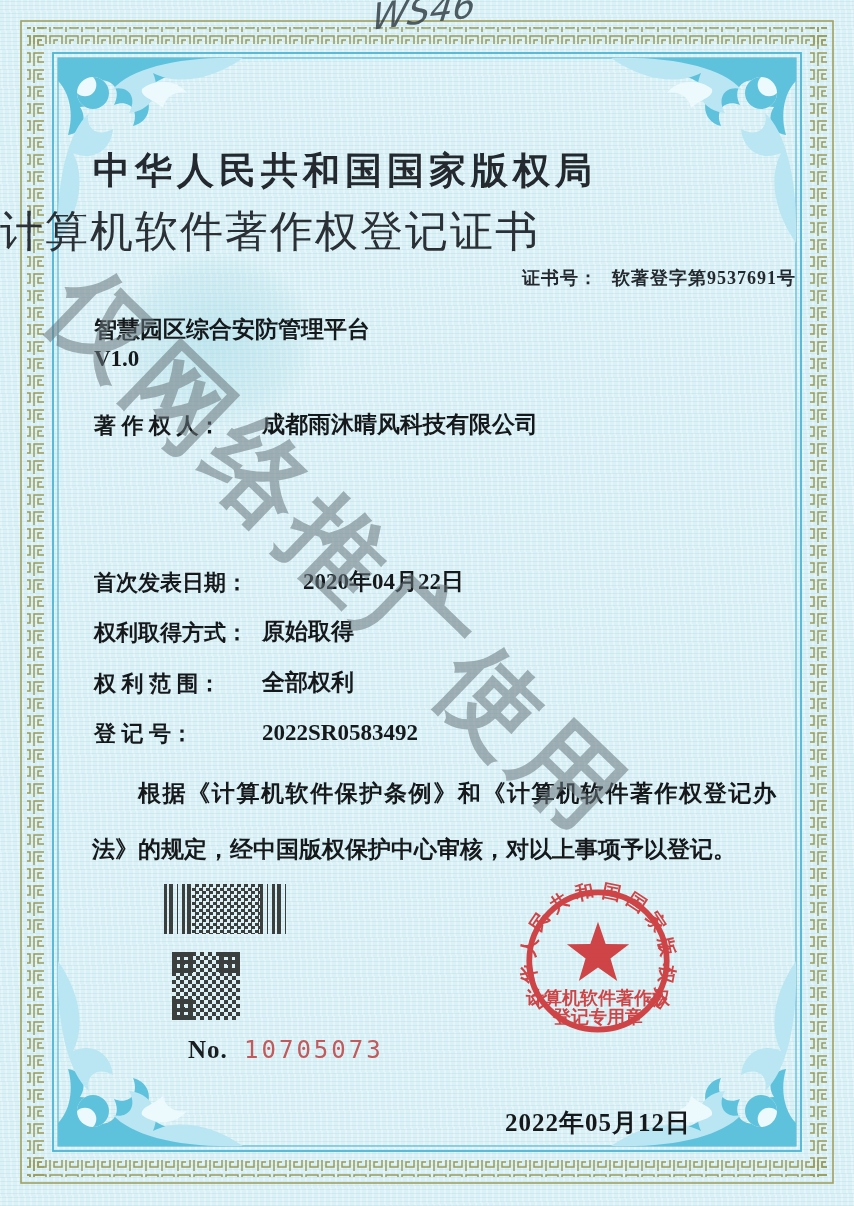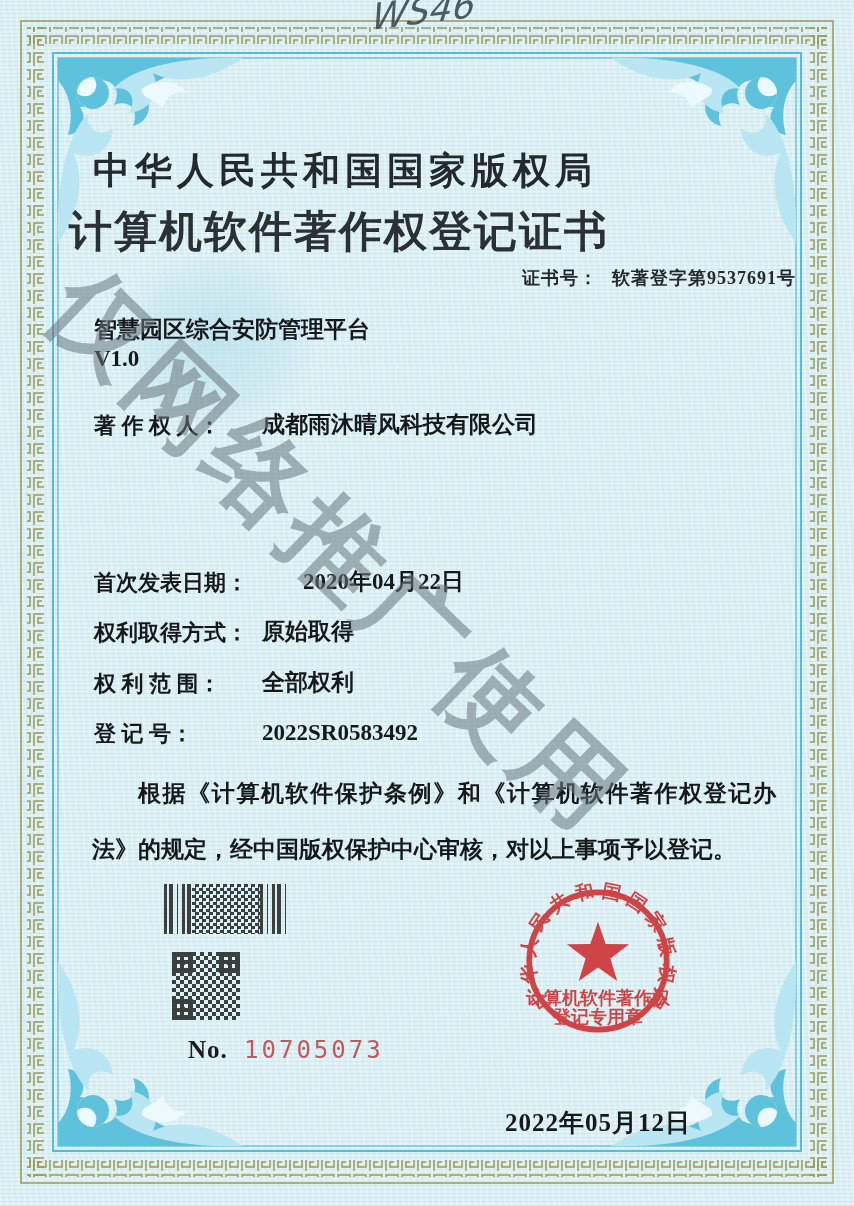--- a/index.html
+++ b/index.html
@@ -19,22 +19,22 @@
     position:absolute;left:372px;top:-10px;font-size:36px;font-style:italic;
     font-family:"DejaVu Sans",sans-serif;color:#35424a;opacity:.85;z-index:7;
     transform:rotate(-7deg) skewX(-14deg);
   }
 
   .title-authority{
     position:absolute;left:0;top:146px;width:690px;text-align:center;
     font-size:37px;font-weight:700;letter-spacing:5px;color:#23292e;
   }
   .title-cert{
-    position:absolute;left:0;top:203px;width:678px;text-align:center;
-    font-size:43px;font-weight:700;letter-spacing:2px;color:#2a3035;
+    position:absolute;left:0;top:203px;width:678px;
+    font-size:43px;font-weight:400;letter-spacing:2px;color:#2a3035;
   }
   .cert-no{
     position:absolute;left:522px;top:266px;font-size:18px;font-weight:700;color:#23292e;
     letter-spacing:1px;white-space:nowrap;
   }
   .cert-no .gap{display:inline-block;width:14px;}
 
   .row{position:absolute;left:94px;display:flex;align-items:flex-start;}
   .row .lbl{width:168px;font-size:22px;font-weight:700;letter-spacing:0;flex:0 0 168px;color:#16191c;}
   .row .val{font-size:23px;font-weight:700;color:#16191c;line-height:1.25;}

